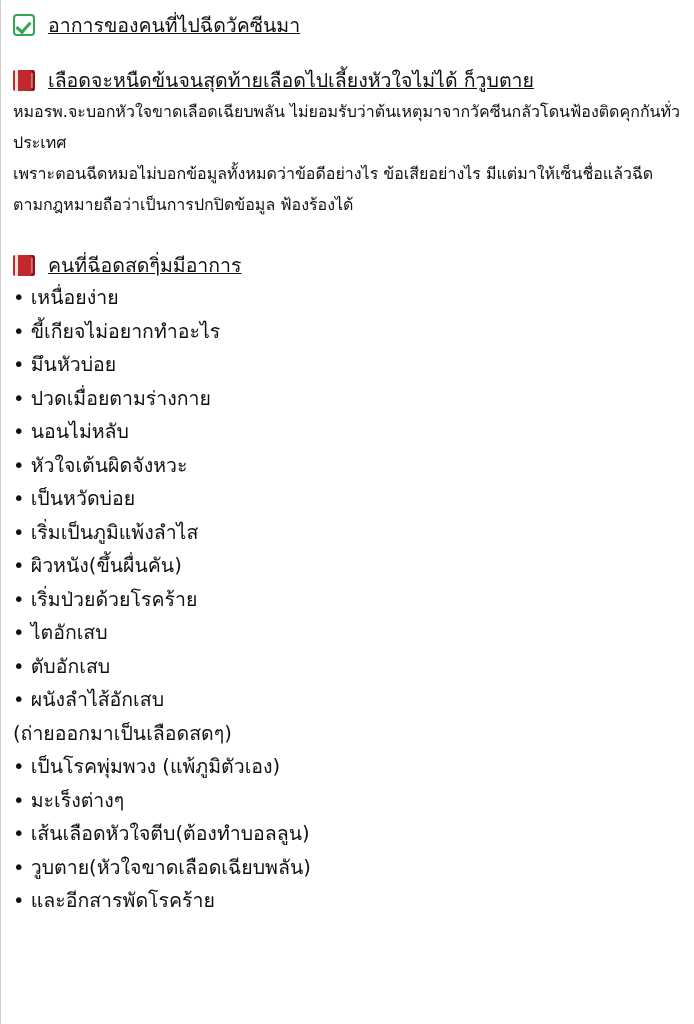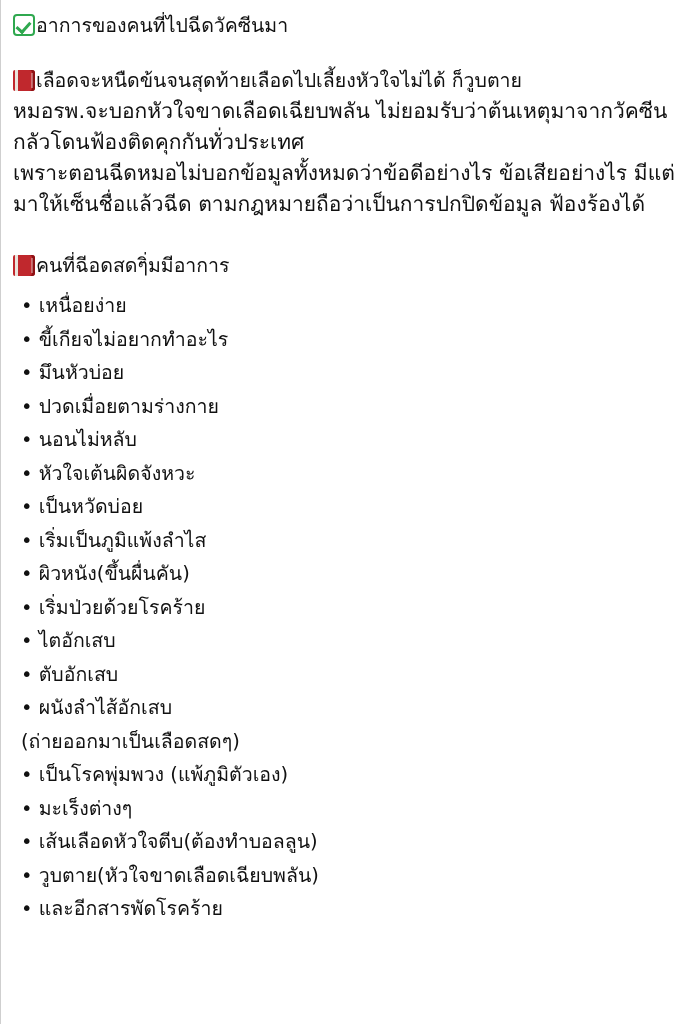--- a/index.html
+++ b/index.html
@@ -24,21 +24,22 @@
     border-left: 1px solid #cfcfcf;
     padding: 10px 10px 0 12px;
   }
   .heading-row {
     display: flex;
     align-items: flex-start;
     font-size: 19.5px;
     line-height: 31px;
   }
   .heading-row .htext {
-    margin-left: 1px;
+    margin-left: 13px;
+    text-decoration: underline;
   }
   .emoji {
     display: inline-block;
     width: 22px;
     height: 22px;
     position: relative;
     flex: 0 0 auto;
     margin-top: 4px;
   }
   
@@ -83,26 +84,26 @@
     right: 2px;
     top: 3px;
     width: 2px;
     height: 15px;
     background: rgba(255,255,255,0.35);
   }
   .gap-md { height: 24px; }
   .gap-lg { height: 30px; }
 
   .paragraph {
-    font-size: 21px;
+    font-size: 16px;
     line-height: 31px;
   }
   ul.symptoms {
     list-style: none;
-    margin: 8px;
+    margin: 0;
     padding: 0;
   }
   ul.symptoms li {
     font-size: 19.5px;
     line-height: 33.5px;
     white-space: pre-wrap;
   }
   .bullet-dot::before {
     content: "• ";
   }

